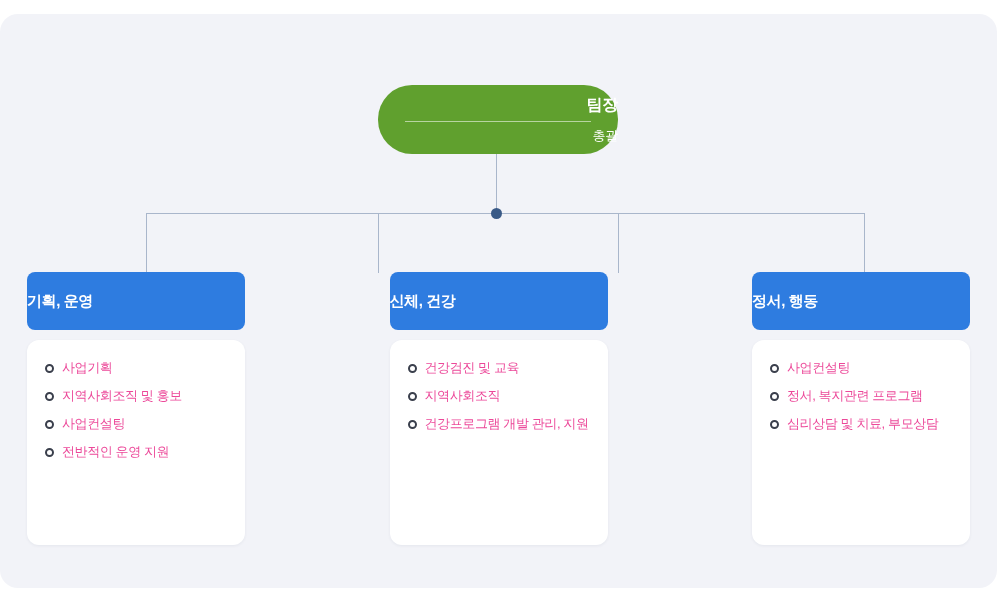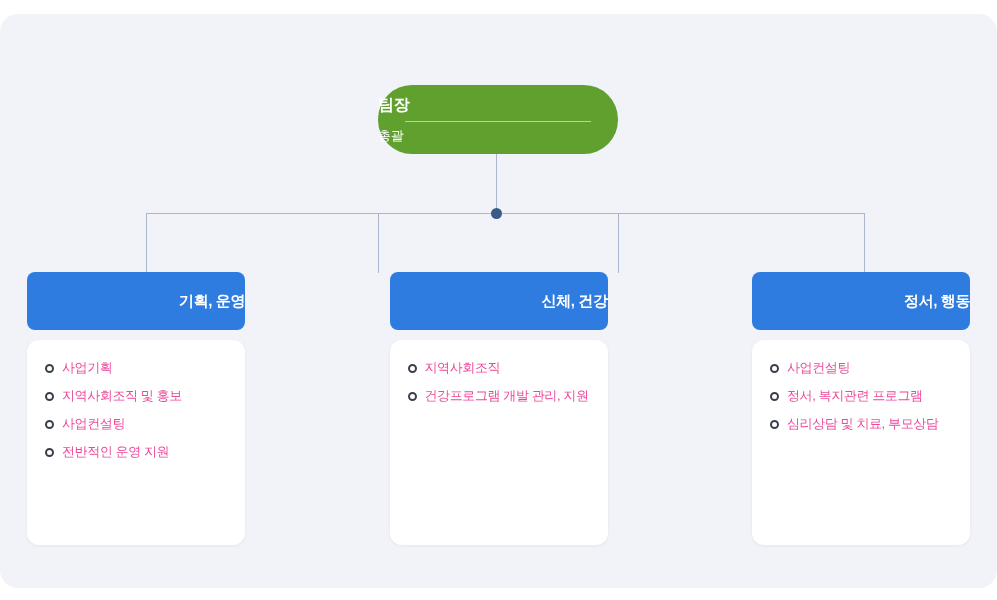--- a/index.html
+++ b/index.html
@@ -30,21 +30,21 @@
   .root-node {
     position: absolute;
     left: 378px;
     top: 71px;
     width: 240px;
     height: 69px;
     background: #60a02e;
     border-radius: 34px;
     box-sizing: border-box;
     padding-top: 9px;
-    text-align: left;
+    text-align: right;
   }
   .root-title {
     font-size: 16px;
     font-weight: bold;
     color: #ffffff;
     line-height: 22px;
     letter-spacing: -0.3px;
   }
   .root-divider {
     width: 186px;
@@ -115,21 +115,21 @@
   }
   .column {
     width: 218px;
   }
   .col-header {
     height: 58px;
     background: #2e7ce0;
     border-radius: 8px;
     display: flex;
     align-items: center;
-    justify-content: flex-end;
+    justify-content: flex-start;
     box-sizing: border-box;
   }
   .col-header-label {
     font-size: 15px;
     font-weight: bold;
     color: #ffffff;
     letter-spacing: -0.4px;
   }
   .col-card {
     margin-top: 10px;
@@ -217,20 +217,24 @@
     </div>
 
     <div class="column">
       <div class="col-header">
         <span class="col-header-label">신체, 건강</span>
       </div>
       <div class="col-card">
         <ul class="item-list">
           <li class="item">
             <span class="bullet-icon"></span>
+            <span>건강검진 및 교육</span>
+          </li>
+          <li class="item">
+            <span class="bullet-icon"></span>
             <span>지역사회조직</span>
           </li>
           <li class="item">
             <span class="bullet-icon"></span>
             <span>건강프로그램 개발 관리, 지원</span>
           </li>
         </ul>
       </div>
     </div>
 

